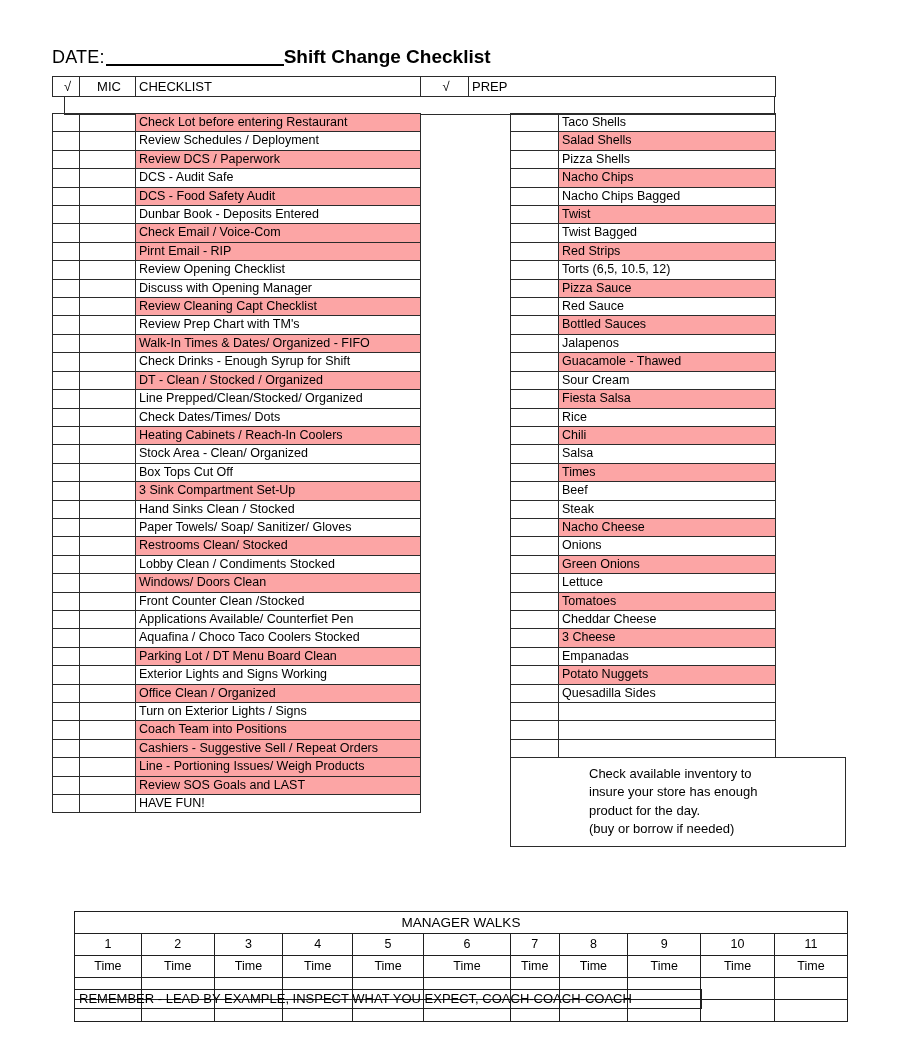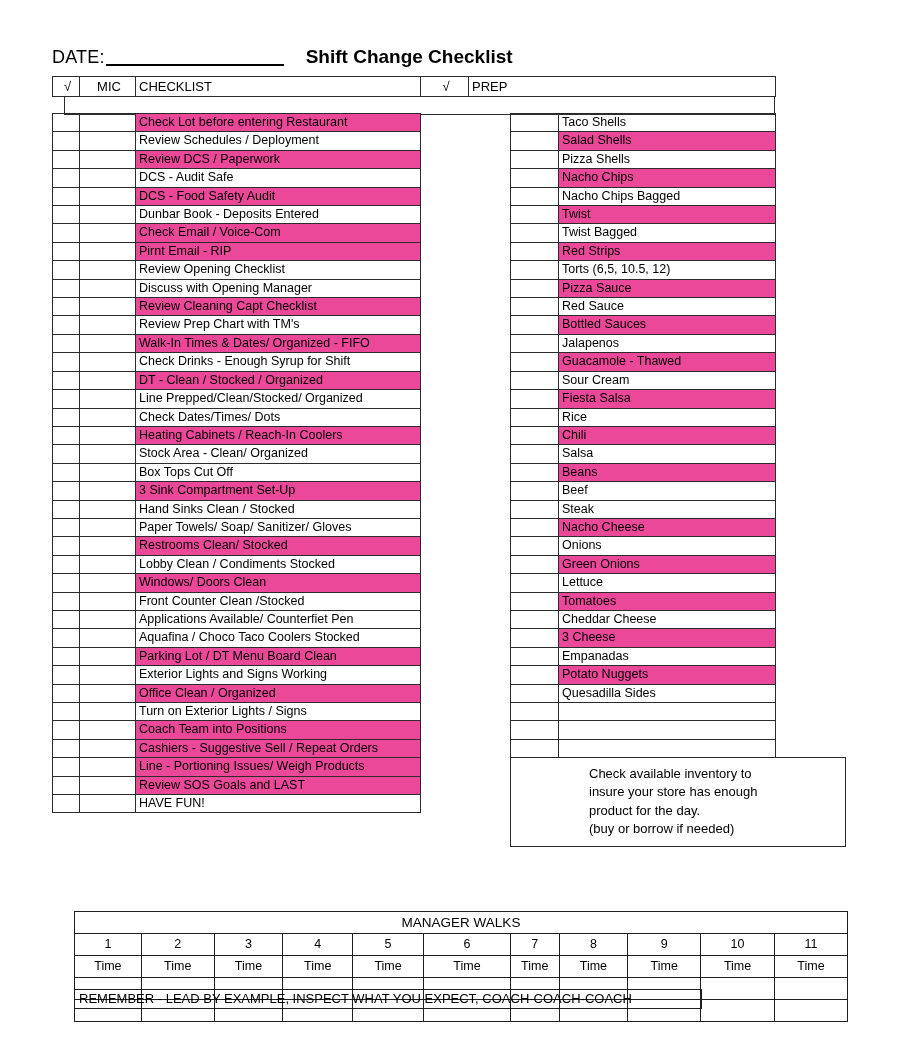--- a/index.html
+++ b/index.html
@@ -35,42 +35,42 @@
   #date-blank {
     display: inline-block;
     width: 178px;
     border-bottom: 2px solid #000;
     height: 17px;
     margin-left: 1px;
   }
   #doc-title {
     font-size: 19px;
     font-weight: bold;
-    margin-left: 22px;
+    margin-left: 0;
     white-space: nowrap;
     line-height: 1;
   }
 
   
   .grid {
     position: absolute;
     border-collapse: collapse;
     table-layout: fixed;
     font-size: 12.5px;
   }
   .grid td {
     border: 1.3px solid #2b2b2b;
     padding: 0 0 0 3px;
     height: 17.4px;
     line-height: 17.4px;
     vertical-align: middle;
     white-space: nowrap;
     overflow: hidden;
   }
-  .shaded { background: #ec4899; }
+  .shaded { background: #fca5a5; }
   .ctr { text-align: center; padding-left: 0; }
 
   
   #header-grid {
     left: 52px;
     top: 76px;
     width: 723px;
   }
   #header-grid td { height: 19px; line-height: 19px; font-size: 13px; }
   #spacer-grid {
@@ -461,21 +461,21 @@
       <tr>
         <td class="ctr"></td>
         <td class="shaded">Chili</td>
       </tr>
       <tr>
         <td class="ctr"></td>
         <td>Salsa</td>
       </tr>
       <tr>
         <td class="ctr"></td>
-        <td class="shaded">Beans</td>
+        <td class="shaded">Times</td>
       </tr>
       <tr>
         <td class="ctr"></td>
         <td>Beef</td>
       </tr>
       <tr>
         <td class="ctr"></td>
         <td>Steak</td>
       </tr>
       <tr>

